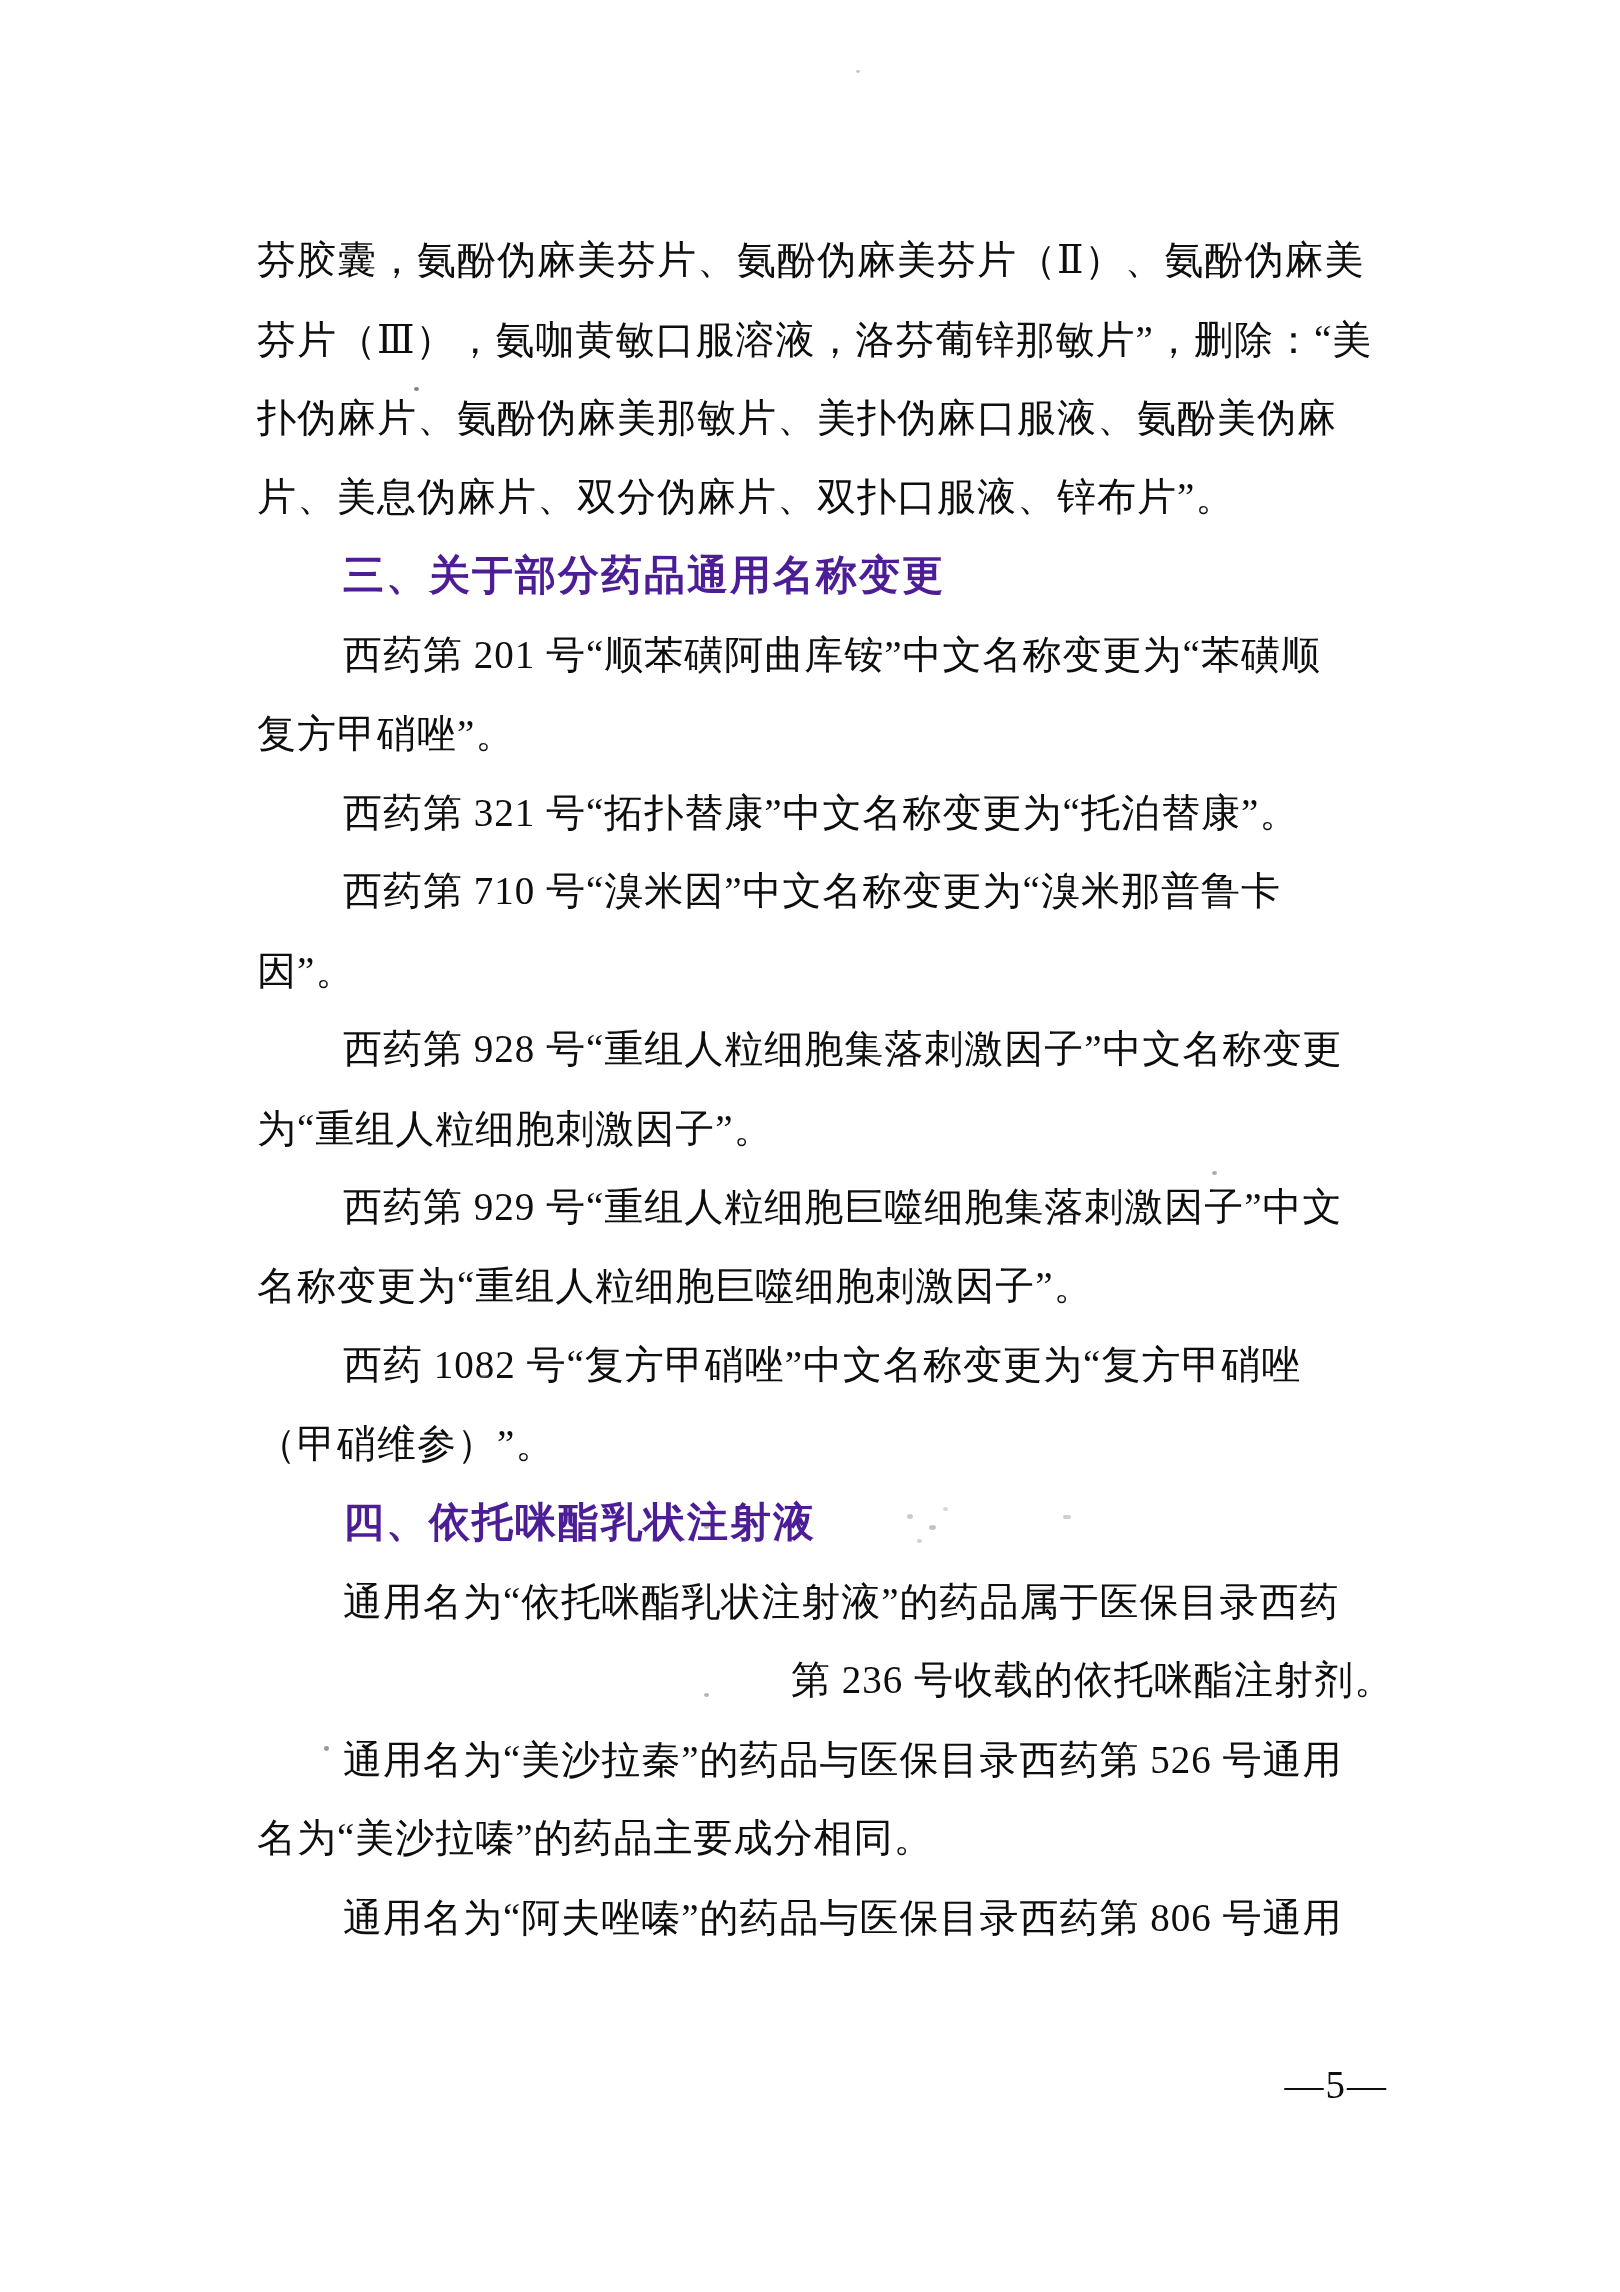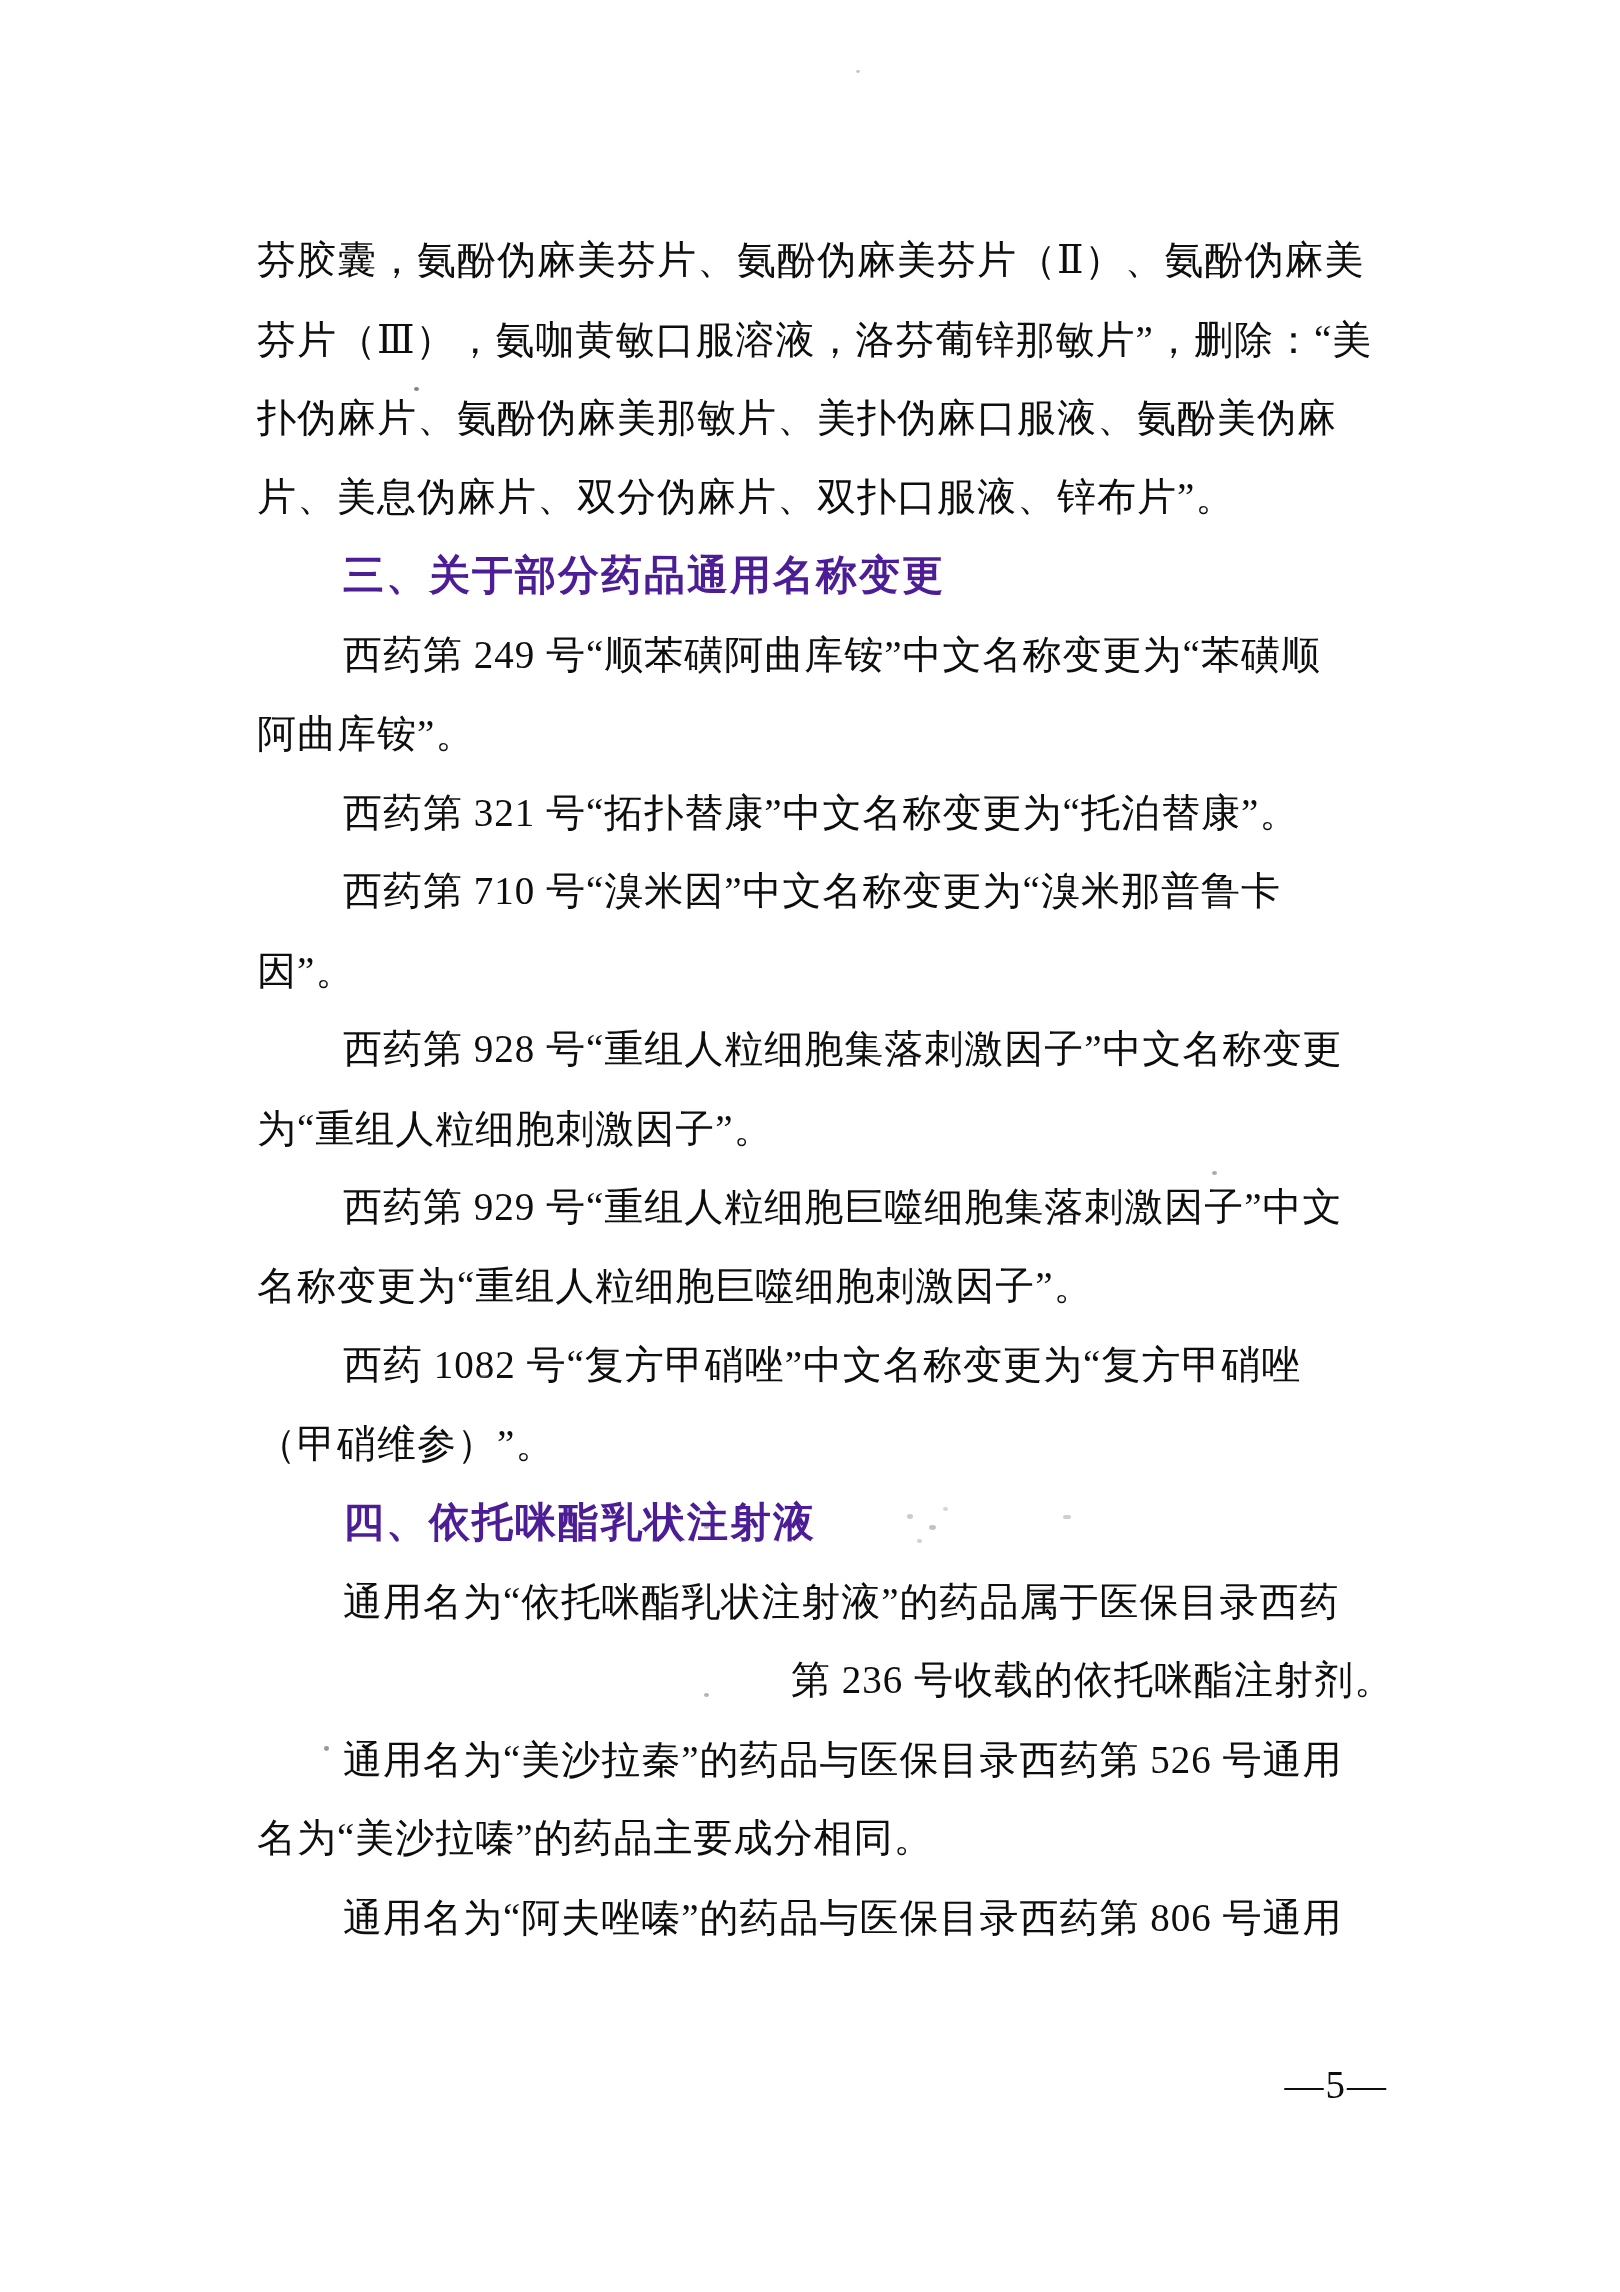--- a/index.html
+++ b/index.html
@@ -49,22 +49,22 @@
 <body>
 
 <div class="page">
 
   <div id="lines">
       <div class="line body" style="top: 235px;">芬胶囊，氨酚伪麻美芬片、氨酚伪麻美芬片（Ⅱ）、氨酚伪麻美</div>
       <div class="line body" style="top: 315px;">芬片（Ⅲ），氨咖黄敏口服溶液，洛芬葡锌那敏片”，删除：“美</div>
       <div class="line body" style="top: 393px;">扑伪麻片、氨酚伪麻美那敏片、美扑伪麻口服液、氨酚美伪麻</div>
       <div class="line body" style="top: 472px;">片、美息伪麻片、双分伪麻片、双扑口服液、锌布片”。</div>
       <div class="line heading" style="top: 551px;">三、关于部分药品通用名称变更</div>
-      <div class="line indent" style="top: 630px;">西药第 249 号“顺苯磺阿曲库铵”中文名称变更为“苯磺顺</div>
-      <div class="line body" style="top: 709px;">阿曲库铵”。</div>
+      <div class="line indent" style="top: 630px;">西药第 201 号“顺苯磺阿曲库铵”中文名称变更为“苯磺顺</div>
+      <div class="line body" style="top: 709px;">复方甲硝唑”。</div>
       <div class="line indent" style="top: 788px;">西药第 321 号“拓扑替康”中文名称变更为“托泊替康”。</div>
       <div class="line indent" style="top: 866px;">西药第 710 号“溴米因”中文名称变更为“溴米那普鲁卡</div>
       <div class="line body" style="top: 946px;">因”。</div>
       <div class="line indent" style="top: 1024px;">西药第 928 号“重组人粒细胞集落刺激因子”中文名称变更</div>
       <div class="line body" style="top: 1104px;">为“重组人粒细胞刺激因子”。</div>
       <div class="line indent" style="top: 1182px;">西药第 929 号“重组人粒细胞巨噬细胞集落刺激因子”中文</div>
       <div class="line body" style="top: 1261px;">名称变更为“重组人粒细胞巨噬细胞刺激因子”。</div>
       <div class="line indent" style="top: 1340px;">西药 1082 号“复方甲硝唑”中文名称变更为“复方甲硝唑</div>
       <div class="line body" style="top: 1419px;">（甲硝维参）”。</div>
       <div class="line heading" style="top: 1498px;">四、依托咪酯乳状注射液</div>

